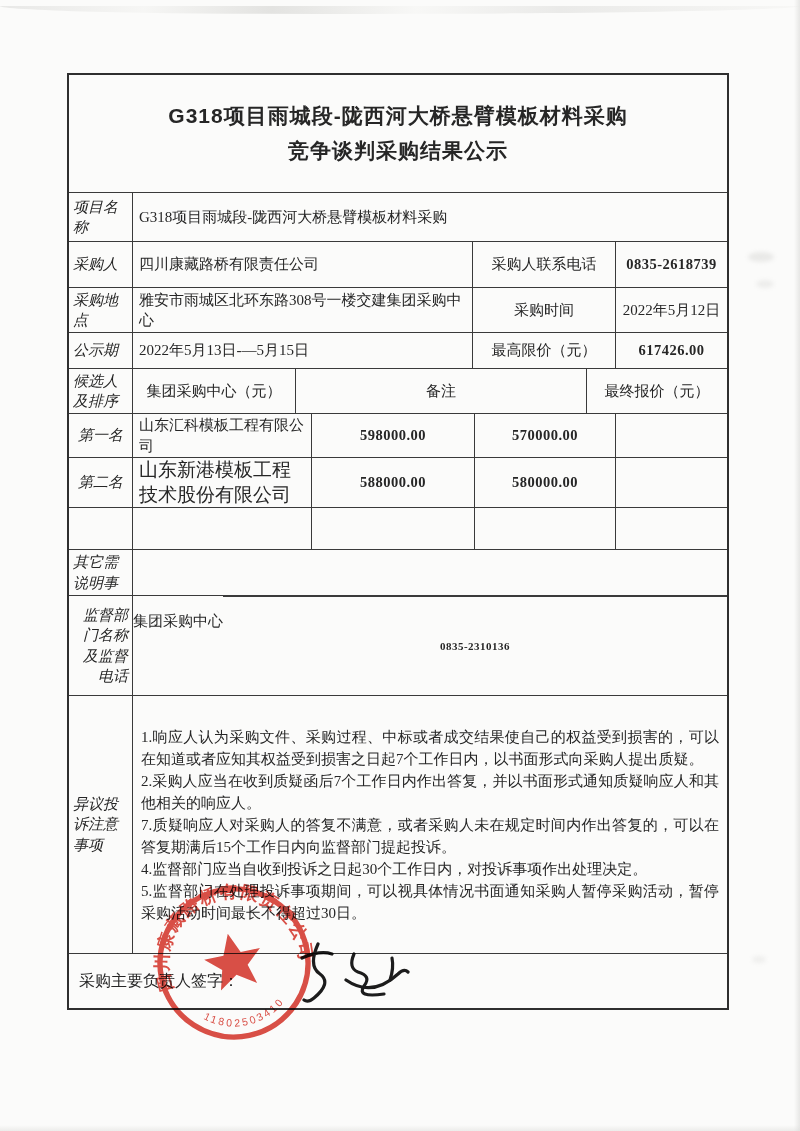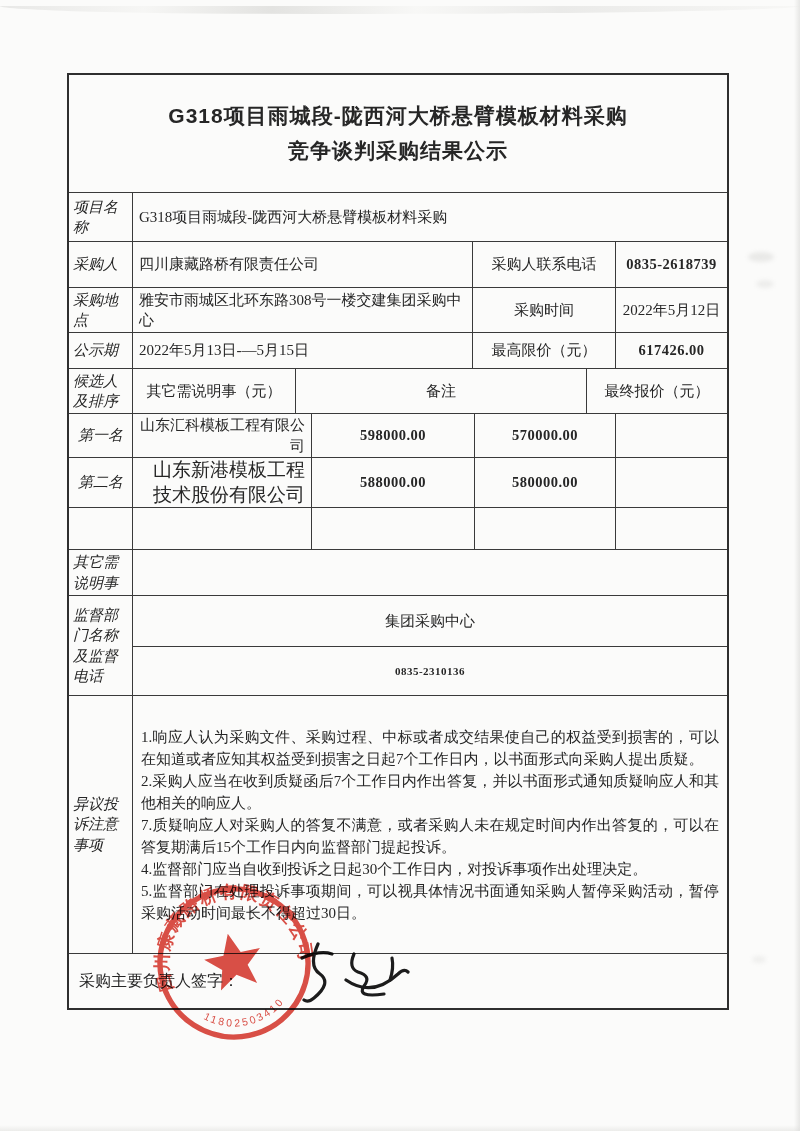--- a/index.html
+++ b/index.html
@@ -24,21 +24,21 @@
     position:absolute;left:67px;top:73px;width:658px;
     border:2px solid #2f2f2f;background:transparent;
     font-size:15px;line-height:1.35;
   }
   .t-row{display:flex;border-bottom:1.5px solid #3a3a3a;box-sizing:border-box;}
   .t-row:last-child{border-bottom:none;}
   .cell{box-sizing:border-box;border-left:1.5px solid #3a3a3a;display:flex;align-items:center;
     padding:2px 6px;overflow:hidden;}
   .cell:first-child{border-left:none;}
   .label-cell{width:63px;flex:none;padding:2px 4px;font-style:italic;}
-  .center{justify-content:center;text-align:right;}
+  .center{justify-content:center;text-align:left;}
   .title-block{height:118px;display:flex;flex-direction:column;justify-content:center;
     align-items:center;text-align:center;
     font-family:"Liberation Sans","DejaVu Sans",sans-serif;
     font-weight:bold;font-size:21px;letter-spacing:1px;line-height:1.65;}
   .num{font-family:"Liberation Serif","DejaVu Serif",serif;font-size:14.5px;letter-spacing:.5px;font-weight:bold;}
   .objection-text{display:block;padding:10px 8px 10px 8px;align-self:center;width:100%;box-sizing:border-box;}
   .objection-text div{margin:0;text-align:justify;line-height:22px;}
   .sig-row{font-size:16px;}
 
   
@@ -86,21 +86,21 @@
 
     <div class="t-row" style="height:36px">
       <div class="cell label-cell">公示期</div>
       <div class="cell" style="width:340px">2022年5月13日-—5月15日</div>
       <div class="cell center" style="width:143px">最高限价（元）</div>
       <div class="cell center num" style="flex:1">617426.00</div>
     </div>
 
     <div class="t-row" style="height:45px">
       <div class="cell label-cell">候选人及排序</div>
-      <div class="cell center" style="width:163px">其它需说明事（元）</div>
+      <div class="cell center" style="width:163px">集团采购中心（元）</div>
       <div class="cell center" style="flex:1">备注</div>
       <div class="cell center" style="width:141px">最终报价（元）</div>
     </div>
 
     <div class="t-row" style="height:44px">
       <div class="cell label-cell center">第一名</div>
       <div class="cell center" style="width:179px">山东汇科模板工程有限公司</div>
       <div class="cell center num" style="width:163px">598000.00</div>
       <div class="cell center num" style="width:141px">570000.00</div>
       <div class="cell center" style="flex:1"></div>
@@ -121,22 +121,22 @@
       <div class="cell center" style="width:141px"></div>
       <div class="cell center" style="flex:1"></div>
     </div>
 
     <div class="t-row" style="height:46px">
       <div class="cell label-cell">其它需说明事</div>
       <div class="cell" style="flex:1"></div>
     </div>
 
     <div class="t-row" style="height:100px">
-      <div class="cell label-cell center" style="text-align:left">监督部门名称及监督电话</div>
-      <div style="flex:1;display:flex;flex-direction:column;box-sizing:border-box;border-left:1.5px solid #3a3a3a">
+      <div class="cell label-cell center" style="text-align:right">监督部门名称及监督电话</div>
+      <div style="flex:1;display:flex;flex-direction:row;box-sizing:border-box;border-left:1.5px solid #3a3a3a">
         <div class="center" style="height:50px;display:flex;align-items:center;box-sizing:border-box">集团采购中心</div>
         <div class="center num" style="flex:1;display:flex;align-items:center;border-top:1.5px solid #3a3a3a;box-sizing:border-box;font-size:11px">0835-2310136</div>
       </div>
     </div>
 
     <div class="t-row" style="height:258px">
       <div class="cell label-cell">异议投诉注意事项</div>
       <div class="cell" style="flex:1;align-items:center;padding:0">
         <div class="objection-text">
           <div>1.响应人认为采购文件、采购过程、中标或者成交结果使自己的权益受到损害的，可以在知道或者应知其权益受到损害之日起7个工作日内，以书面形式向采购人提出质疑。</div>

